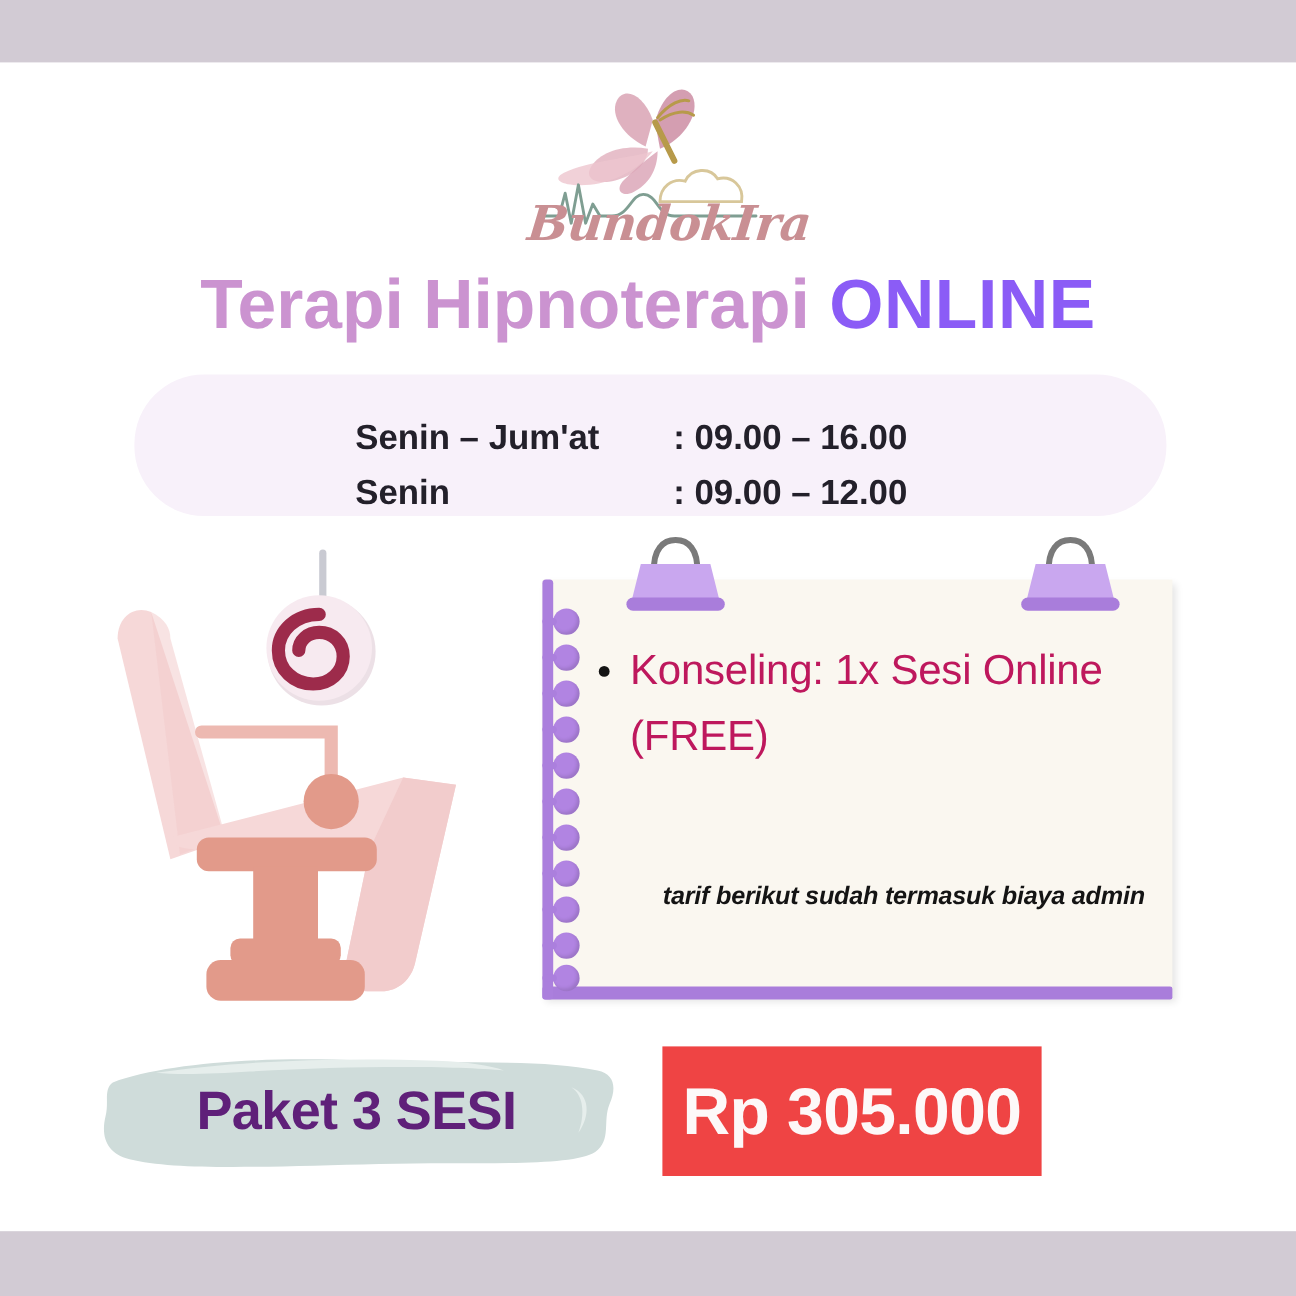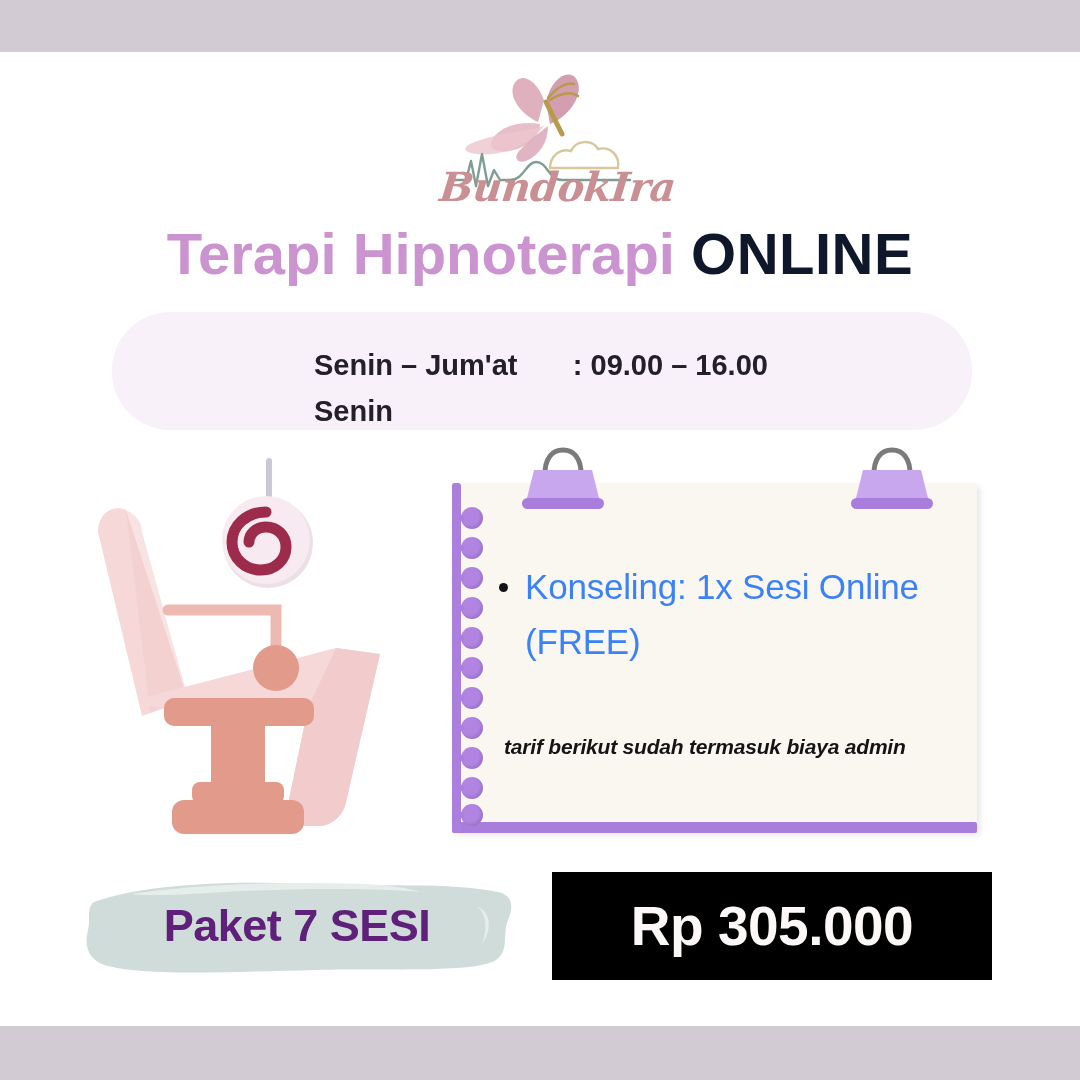--- a/index.html
+++ b/index.html
@@ -21,33 +21,33 @@
     font-size:40px;color:#c98f93;letter-spacing:-.5px;
     transform:skewX(-6deg);
   }
 
   
   .headline{
     position:absolute;left:0;top:224px;width:1080px;text-align:center;
     font-size:58px;font-weight:700;line-height:1.05;white-space:nowrap;
   }
   .headline .soft{color:#cb93d0;}
-  .headline .hard{color:#0f172a;font-weight:700;letter-spacing:.5px;}
+  .headline .hard{color:#8b5cf6;font-weight:700;letter-spacing:.5px;}
 
   
   .sched-bg{
     position:absolute;left:112px;top:312px;width:860px;height:118px;
     background:#f8f1fa;border-radius:58px;
   }
   .sched{
     position:absolute;left:296px;top:342px;width:560px;
     color:#23202a;font-size:29px;font-weight:700;line-height:46px;
   }
   .sched-row{display:flex;}
-  .sched-day{width:265px;margin-left:18px;}
+  .sched-day{width:265px;}
   .sched-time{width:290px;}
 
   
   .chair{position:absolute;left:80px;top:440px;width:360px;height:400px;}
 
   
   .note-wrap{position:absolute;left:440px;top:435px;width:540px;height:405px;}
   .note-card{
     position:absolute;left:12px;top:48px;width:525px;height:348px;
     background:#faf7f0;box-shadow:3px 4px 6px rgba(0,0,0,.10);
@@ -63,48 +63,49 @@
   .ring{
     position:absolute;width:22px;height:22px;border-radius:50%;
     background:#b184e2;box-shadow:inset -2px -2px 3px rgba(0,0,0,.12);
   }
   .ring::before{
     content:"";position:absolute;left:-9px;top:8px;width:12px;height:6px;
     background:#ab7fdd;border-radius:3px;
   }
   .clip{position:absolute;width:94px;height:78px;}
   .note-body{
-    position:absolute;left:55px;top:124px;width:455px;
-    color:#3b82f6;
+    position:absolute;left:55px;top:96px;width:455px;
+    color:#be185d;
   }
   .note-list{margin:0;padding:0 0 0 30px;list-style:none;}
   .note-list li{
     position:relative;font-size:35px;line-height:55px;font-weight:400;
     letter-spacing:-.2px;
   }
   .note-list li::before{
     content:"";position:absolute;left:-26px;top:24px;
     width:9px;height:9px;border-radius:50%;background:#141414;
   }
   .note-foot{
     position:absolute;left:64px;top:300px;width:450px;
     font-size:21px;font-style:italic;font-weight:600;color:#141414;
     letter-spacing:-.2px;
+    text-align:right;
   }
 
   
   .brush{position:absolute;left:78px;top:872px;width:438px;height:108px;}
   .pack-label{
     position:absolute;left:78px;top:872px;width:438px;height:108px;
     display:flex;align-items:center;justify-content:center;
     font-size:45px;font-weight:700;color:#5f2079;letter-spacing:-.5px;
   }
   .price-box{
-    position:absolute;left:552px;top:872px;width:440px;height:108px;
-    background:#000000;display:flex;align-items:center;justify-content:center;
+    position:absolute;left:552px;top:872px;width:316px;height:108px;
+    background:#ef4444;display:flex;align-items:center;justify-content:center;
   }
   .price-text{
     font-size:55px;font-weight:700;color:#fdf8f8;letter-spacing:-.5px;
   }
 </style>
 </head>
 <body>
 
 <div id="poster">
 
@@ -138,20 +139,21 @@
   </div>
 
   <div class="sched-bg"></div>
   <div class="sched">
     <div class="sched-row">
       <span class="sched-day">Senin – Jum'at</span>
       <span class="sched-time">: 09.00 – 16.00</span>
     </div>
     <div class="sched-row">
       <span class="sched-day">Senin</span>
+      <span class="sched-time">: 09.00 – 12.00</span>
     </div>
   </div>
 
   <div class="chair">
     <svg width="360" height="400" viewBox="0 0 360 400" aria-hidden="true">
       <g>
         <rect x="186" y="18" width="6" height="48" rx="3" fill="#c9cad2"></rect>
         <circle cx="188" cy="103" r="45" fill="#ece0e6"></circle>
         <circle cx="186" cy="100" r="44" fill="#f7eaf0"></circle>
         <path d="M186 72 C166 72, 152 86, 152 102 C152 118, 165 130, 181 130 C195 130, 206 120, 206 107 C206 95, 197 87, 186 87 C176 87, 169 94, 169 102" fill="none" stroke="#9d2b4b" stroke-width="11" stroke-linecap="round"></path>
@@ -214,19 +216,19 @@
 
   <div class="brush">
     <svg width="438" height="108" viewBox="0 0 438 108" aria-hidden="true">
       <path d="M16 30 C60 14, 140 8, 226 12 C300 15, 372 10, 420 20 C434 23, 436 34, 430 48
                C424 62, 432 78, 418 88 C398 101, 318 96, 238 98 C150 100, 70 104, 30 94
                C10 89, 6 74, 10 58 C13 46, 8 36, 16 30 Z" fill="#cfdcda"></path>
       <path d="M52 22 C120 12, 206 9, 286 12 C312 13, 330 16, 342 20 C300 16, 210 16, 130 21 C100 23, 70 24, 52 22 Z" fill="#e6eeec"></path>
       <path d="M398 34 C408 40, 410 56, 404 72 C414 58, 414 40, 398 34 Z" fill="#e6eeec"></path>
     </svg>
   </div>
-  <div class="pack-label">Paket 7 SESI</div>
+  <div class="pack-label">Paket 3 SESI</div>
 
   <div class="price-box">
     <span class="price-text">Rp 305.000</span>
   </div>
 
 </div>
 
 </body></html>

